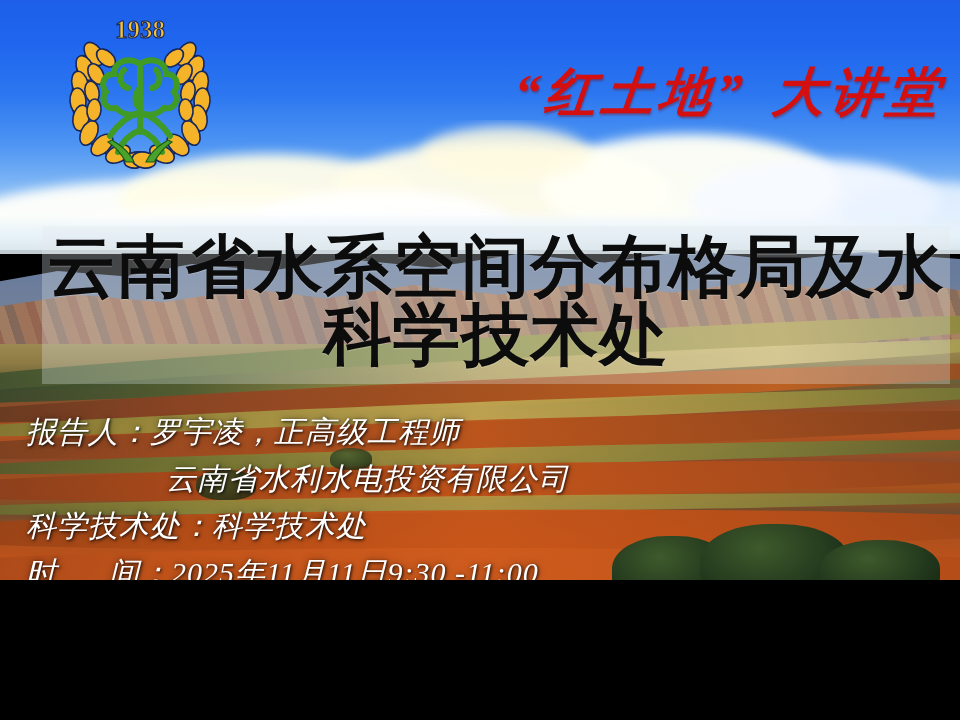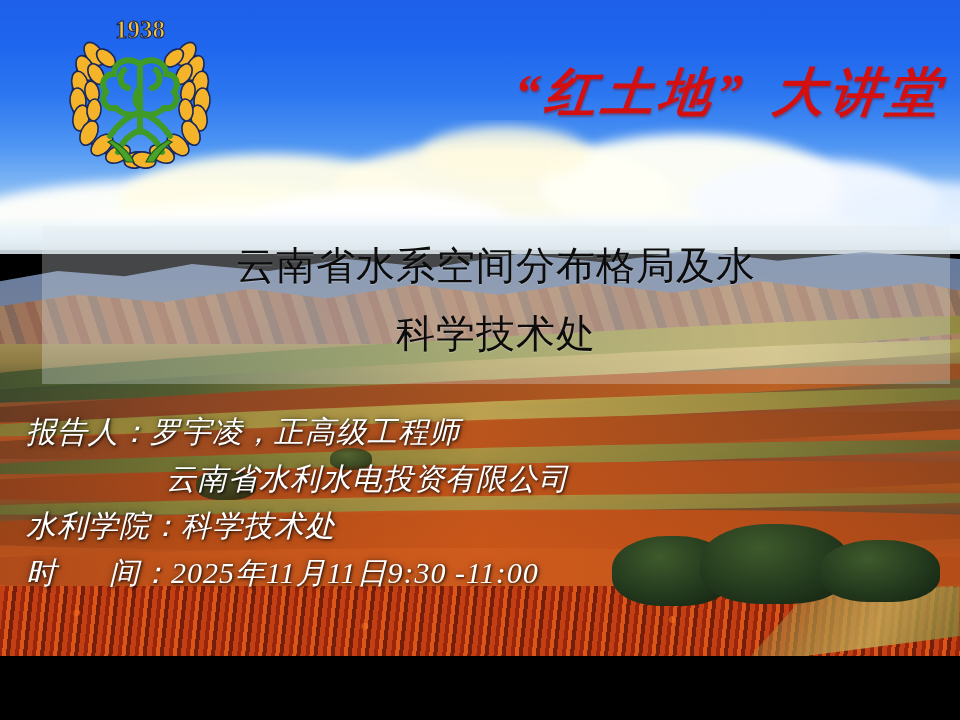--- a/index.html
+++ b/index.html
@@ -1,21 +1,21 @@
 <!DOCTYPE html>
 <html><head>
 <meta charset="utf-8">
 <title>Poster</title>
 <style>
   * { margin:0; padding:0; box-sizing:border-box; }
   html,body { width:960px; height:720px; overflow:hidden; background:#000; }
 
   .poster{
     position:relative;
-    width:960px; height:656px;
+    width:960px; height:580px;
     overflow:hidden;
     font-family:"Liberation Serif","DejaVu Serif",serif;
     user-select:none;
   }
 
   
   .sky{
     position:absolute; left:0; top:0; width:960px; height:250px;
     background:linear-gradient(to bottom,
        #1d5fe8 0%, #1f66ee 18%, #2c77f0 38%,
@@ -167,22 +167,22 @@
 
   
   .titleband{
     position:absolute; left:42px; top:226px; width:908px; height:158px;
     background:rgba(226,232,236,.30);
   }
   .title{
     position:absolute; left:42px; top:232px; width:908px;
     text-align:center;
     font-family:"Liberation Sans","DejaVu Sans",sans-serif;
-    font-weight:400;
-    font-size:39px; line-height:68px;
+    font-weight:700;
+    font-size:68px; line-height:68px;
     color:#0c0c0c;
     letter-spacing:1px;
     text-shadow:0 1px 1px rgba(255,255,255,.25);
   }
   .title .ln{ display:block; white-space:nowrap; }
 
   
   .info{
     position:absolute; left:12px; top:412px; width:940px;
     font-family:"Liberation Serif","DejaVu Serif",serif;
@@ -315,20 +315,20 @@
   </div>
 
   <div class="info">
     <div class="row">
       <span>报告人：</span><span>罗宇凌，正高级工程师</span>
     </div>
     <div class="row indent">
       <span>云南省水利水电投资有限公司</span>
     </div>
     <div class="row">
-      <span>水利学院：</span><span>科学技术处</span>
+      <span>科学技术处：</span><span>科学技术处</span>
     </div>
     <div class="row">
       <span>时</span><span class="sp"></span><span>间：</span><span>2025年11月11日9:30 -11:00</span>
     </div>
   </div>
 
 </div>
 
 </body></html>

